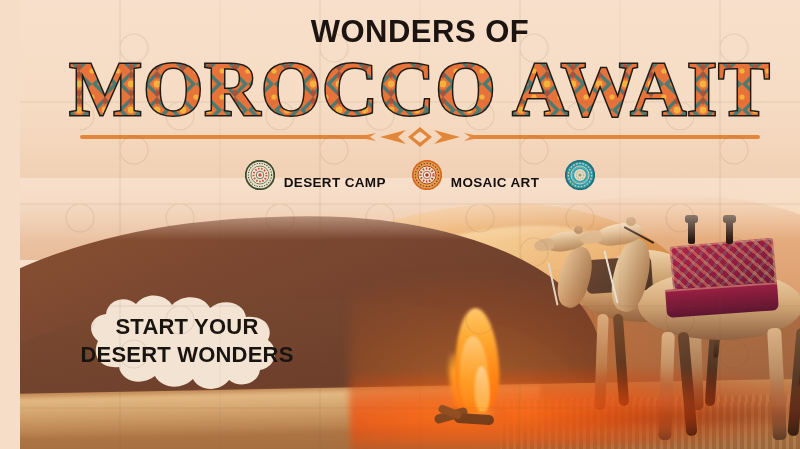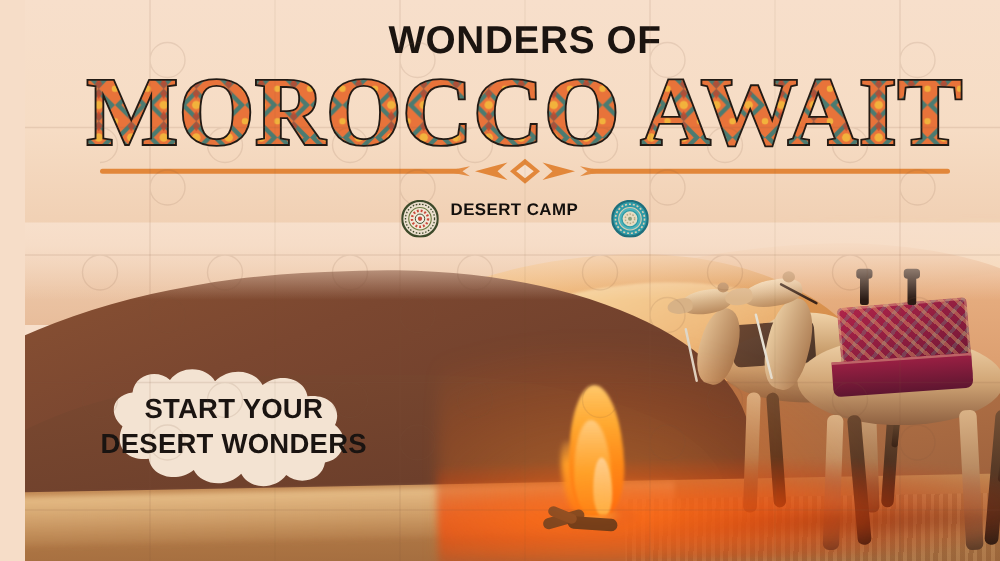--- a/index.html
+++ b/index.html
@@ -222,21 +222,21 @@
   .wordmark svg { display:block; margin:0 auto; }
 
   
   .divider { position:absolute; left:60px; top:124px; width:680px; height:26px; }
 
   
   .features {
     position:absolute; left:0; top:154px; width:800px; height:42px;
     display:flex; align-items:center; justify-content:center; gap:26px;
   }
-  .feature { display:flex; align-items:flex-start; gap:9px; }
+  .feature { display:flex; align-items:flex-end; gap:9px; }
   .feature .medallion { width:30px; height:30px; flex:0 0 30px; }
   .feature .flabel {
     font-size:13.5px; font-weight:700; letter-spacing:.35px; color:#14100d;
     white-space:nowrap;
   }
 
   
   .cta { position:absolute; left:48px; top:283px; width:238px; height:116px; }
   .cta svg { position:absolute; left:0; top:0; }
   .cta-text {
@@ -371,20 +371,31 @@
         <circle cx="20" cy="20" r="15.5" fill="none" stroke="#3d4a2a" stroke-width="1.4" stroke-dasharray="1.6 1.8"></circle>
         <circle cx="20" cy="20" r="12" fill="#f2e6d6" stroke="#6b7a3e" stroke-width="1.2"></circle>
         <circle cx="20" cy="20" r="8.6" fill="none" stroke="#c94a3a" stroke-width="2.6" stroke-dasharray="2 2.1"></circle>
         <circle cx="20" cy="20" r="5" fill="#f6efe2" stroke="#3d4a2a" stroke-width="1"></circle>
         <circle cx="20" cy="20" r="2.3" fill="#c94a3a"></circle>
       </svg>
       <div class="flabel">DESERT CAMP</div>
     </div>
 
 
+    <div class="feature">
+      <svg class="medallion" viewBox="0 0 40 40">
+        <circle cx="20" cy="20" r="19" fill="#e6a24f" stroke="#d46a21" stroke-width="2.4"></circle>
+        <circle cx="20" cy="20" r="15.5" fill="none" stroke="#8a3216" stroke-width="1.6" stroke-dasharray="2 2"></circle>
+        <circle cx="20" cy="20" r="12" fill="#f0e2cc" stroke="#a8321d" stroke-width="1.2"></circle>
+        <circle cx="20" cy="20" r="8.6" fill="none" stroke="#c0472a" stroke-width="2.8" stroke-dasharray="2 2.2"></circle>
+        <circle cx="20" cy="20" r="5" fill="#f6eedf" stroke="#a8321d" stroke-width="1"></circle>
+        <circle cx="20" cy="20" r="2.3" fill="#a8321d"></circle>
+      </svg>
+      <div class="flabel">MOSAIC ART</div>
+    </div>
 
     <div class="feature">
       <svg class="medallion" viewBox="0 0 40 40">
         <circle cx="20" cy="20" r="19" fill="#2f9aa6" stroke="#1f6f7c" stroke-width="2.4"></circle>
         <circle cx="20" cy="20" r="15.5" fill="none" stroke="#d9ceb4" stroke-width="1.8" stroke-dasharray="2.2 2"></circle>
         <circle cx="20" cy="20" r="12" fill="#4fb3bb" stroke="#d9ceb4" stroke-width="1.2"></circle>
         <circle cx="20" cy="20" r="8.6" fill="#e7dcc2" stroke="#2f9aa6" stroke-width="1.4"></circle>
         <circle cx="20" cy="20" r="5" fill="none" stroke="#b9a987" stroke-width="1.6" stroke-dasharray="1.6 1.6"></circle>
         <circle cx="20" cy="20" r="2.1" fill="#8d9f7a"></circle>
       </svg>

